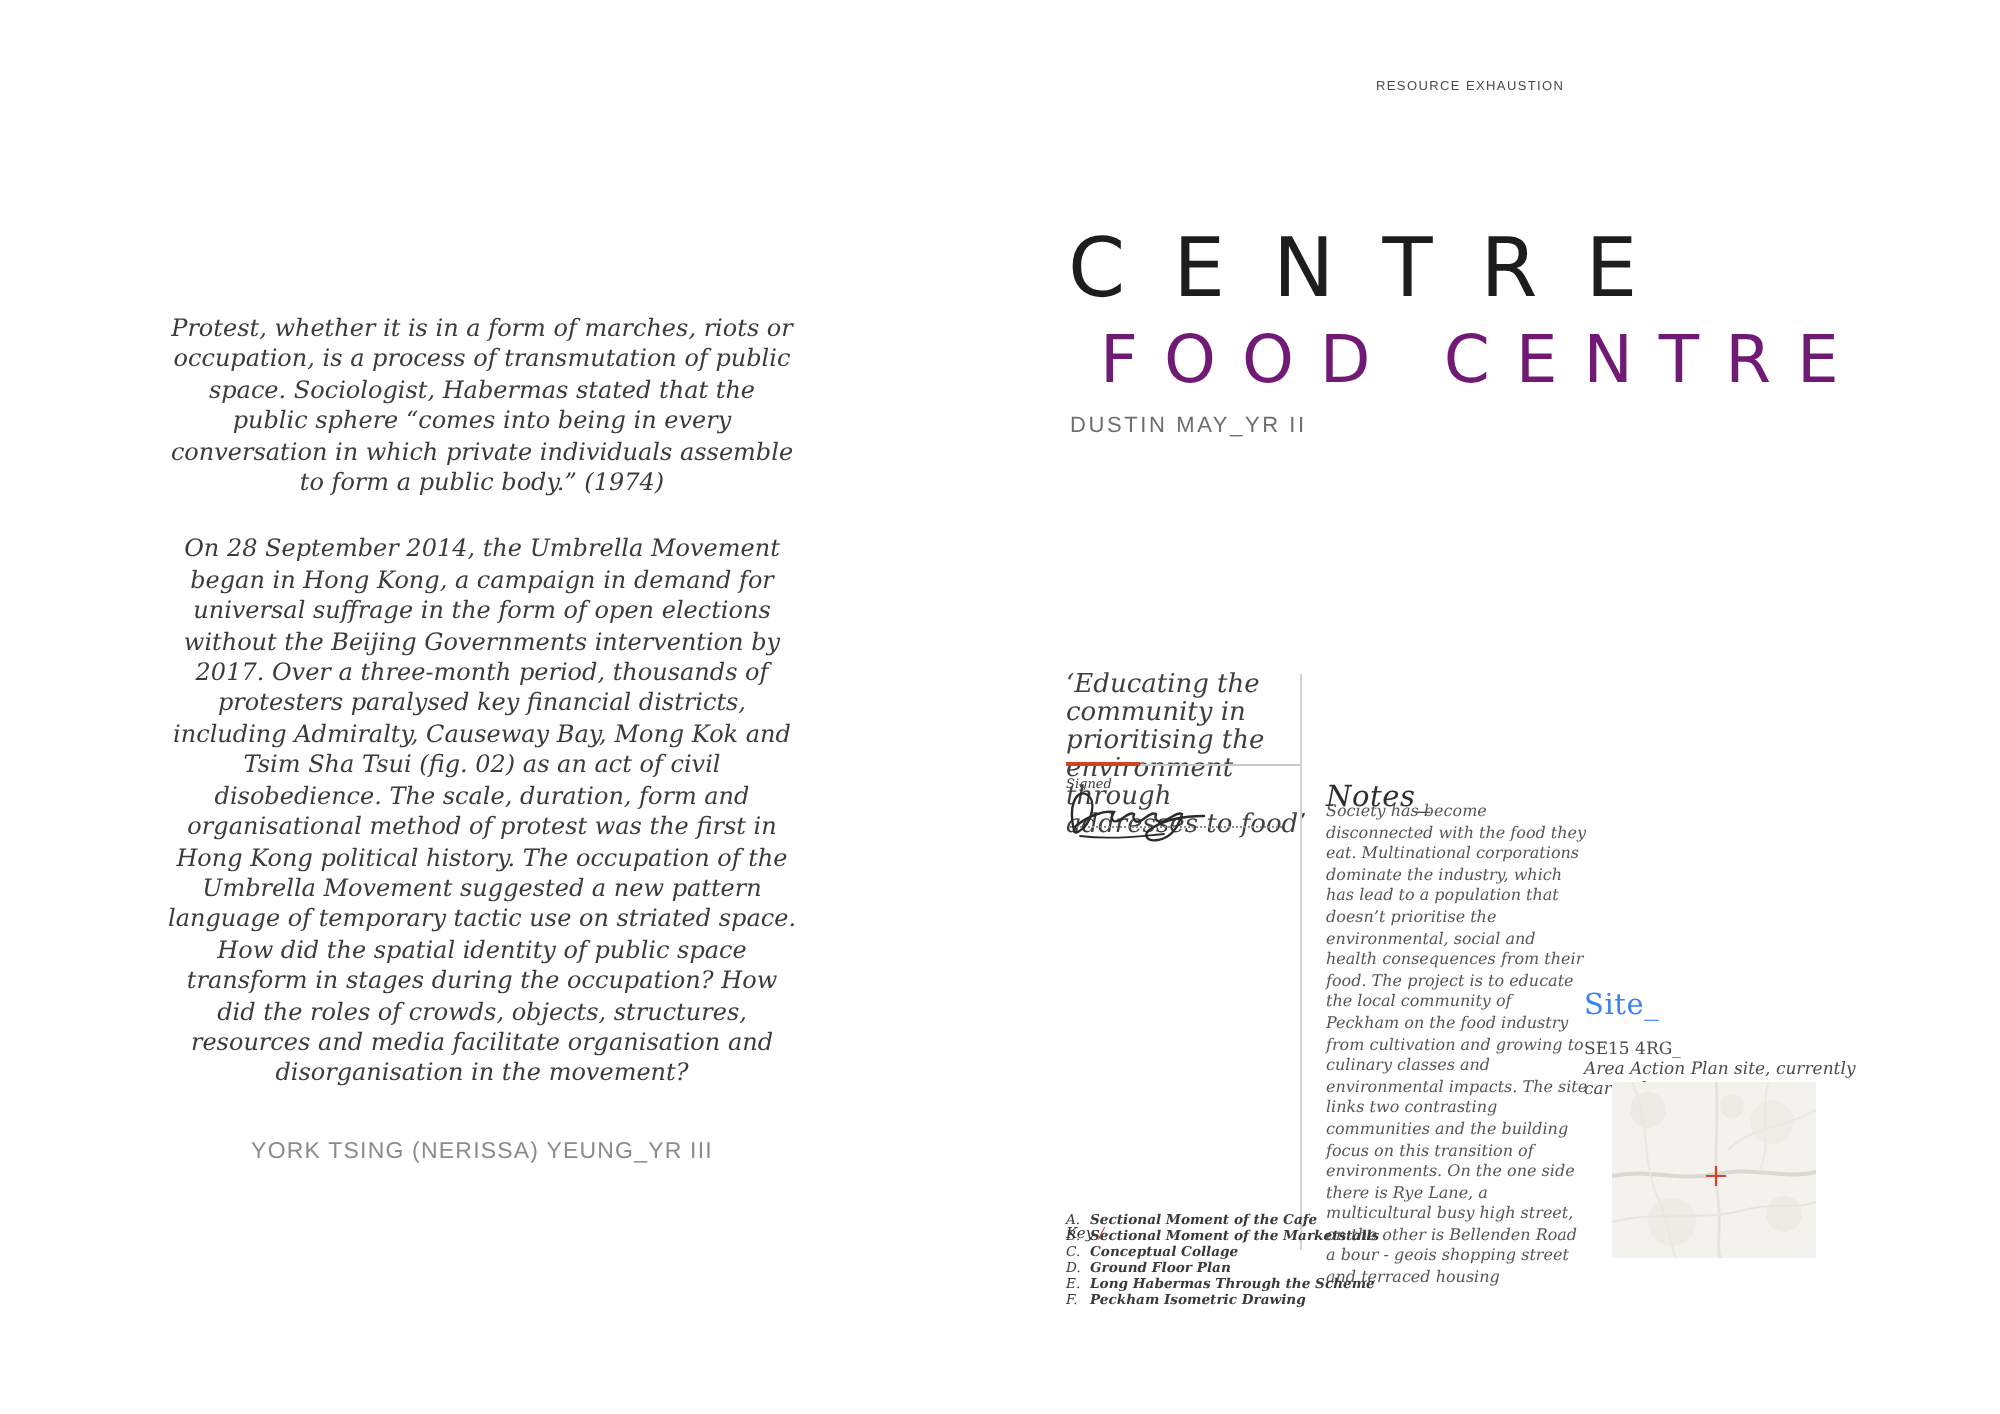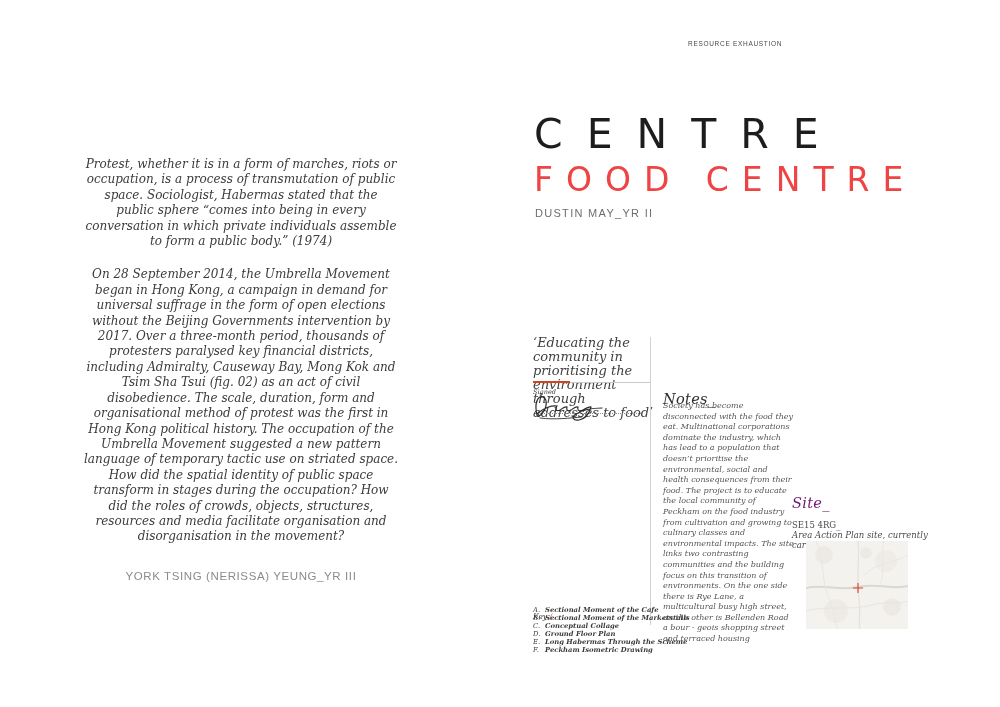--- a/index.html
+++ b/index.html
@@ -23,23 +23,23 @@
     margin-top:24px;font-family:"Liberation Sans",sans-serif;font-style:normal;
     font-size:11.5px;letter-spacing:.6px;color:#8b8b8b;
   }
   
   .title-line1{
     position:absolute;left:534px;top:110px;
     font-family:"DejaVu Sans",sans-serif;font-weight:400;
     font-size:41px;letter-spacing:24px;color:#1d1d1d;white-space:nowrap;
   }
   .title-line2{
-    position:absolute;left:534px;top:160px;
+    position:absolute;left:550px;top:160px;
     font-family:"DejaVu Sans",sans-serif;font-weight:400;
-    font-size:33px;letter-spacing:13px;color:#ef4444;white-space:nowrap;
+    font-size:33px;letter-spacing:13px;color:#701a75;white-space:nowrap;
   }
   .subtitle{
     position:absolute;left:535px;top:207px;
     font-family:"Liberation Sans",sans-serif;font-size:11px;letter-spacing:1.3px;
     color:#6e6e6e;
   }
   
   .quote{
     position:absolute;left:533px;top:336px;width:122px;
     font-style:italic;font-size:13px;line-height:14px;color:#3f3f3f;
@@ -59,21 +59,21 @@
     position:absolute;left:663px;top:391px;
     font-style:italic;font-size:14.5px;color:#2e2e2e;letter-spacing:.3px;
   }
   .notes-body{
     position:absolute;left:663px;top:401px;width:131px;
     font-style:italic;font-size:8px;line-height:10.6px;color:#555555;
   }
   
   .site-heading{
     position:absolute;left:792px;top:495px;
-    font-style:italic;font-size:14.5px;color:#701a75;letter-spacing:.3px;
+    font-size:14.5px;color:#3b82f6;letter-spacing:.3px;
   }
   .site-postcode{
     position:absolute;left:792px;top:520px;
     font-size:8.5px;color:#4a4a4a;
   }
   .site-desc{
     position:absolute;left:792px;top:530px;width:150px;
     font-style:italic;font-size:8.5px;color:#4a4a4a;
   }
   .site-map{position:absolute;left:806px;top:541px;width:102px;height:88px;}

